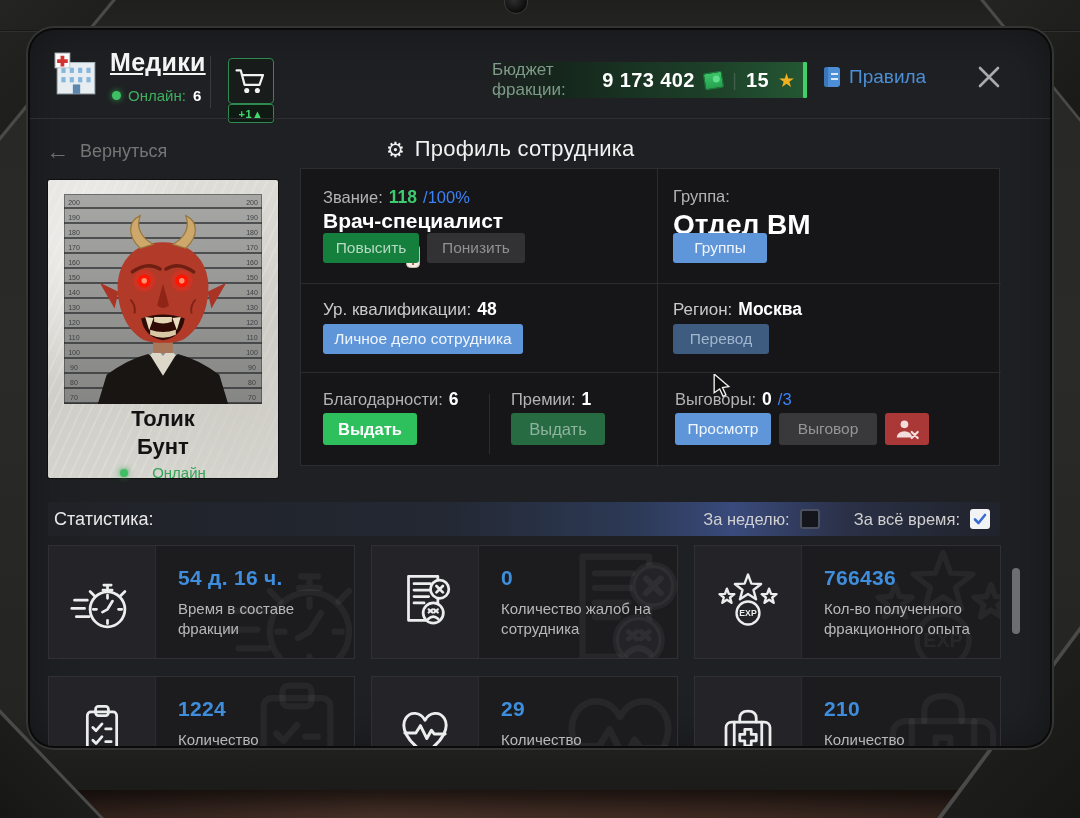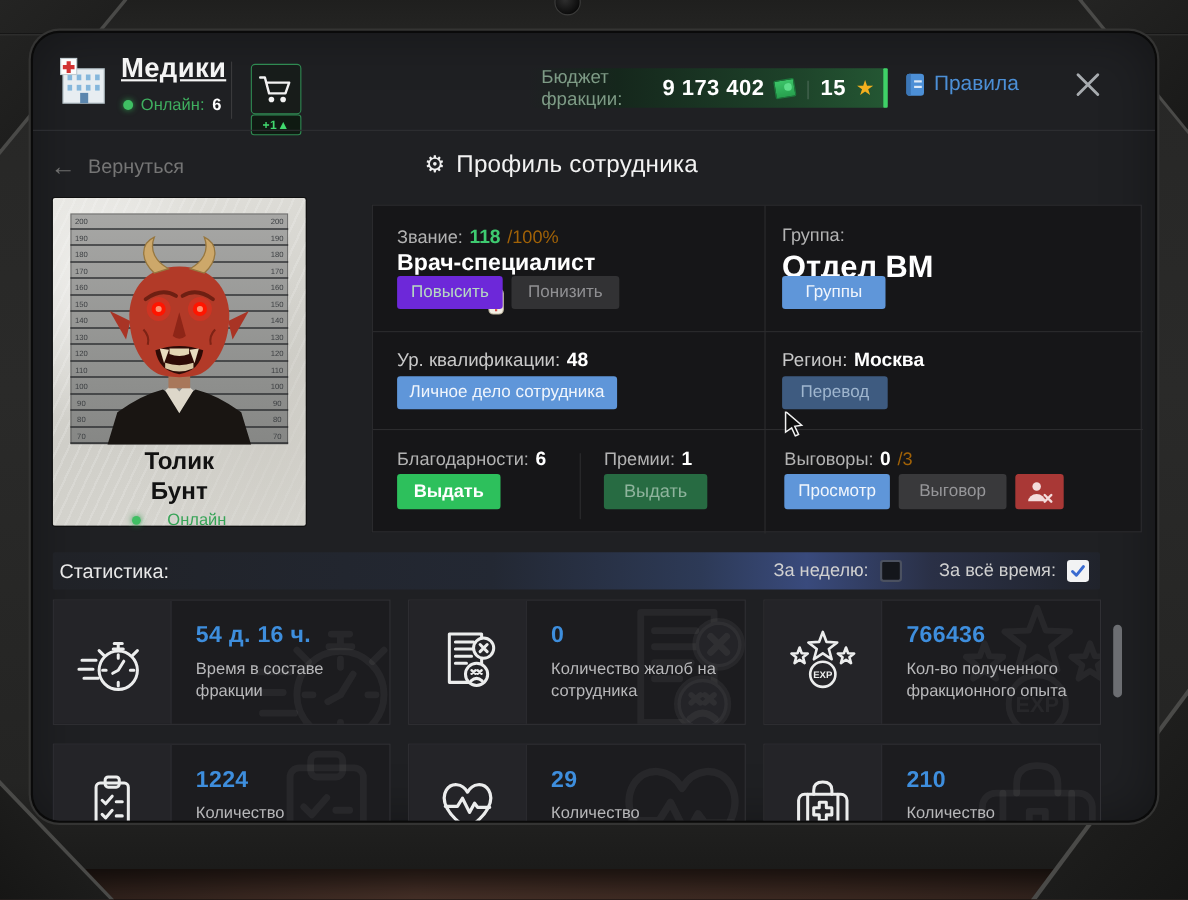--- a/index.html
+++ b/index.html
@@ -92,33 +92,33 @@
   .ruler{position:absolute;top:1px;width:16px;height:100%;display:flex;flex-direction:column;}
   .ruler-l{left:2px;} .ruler-r{right:2px;}
   .ruler-num{height:15px;line-height:15px;font-size:7px;color:#3c3f42;text-align:center;flex:0 0 15px;}
   .devil{position:absolute;left:50%;bottom:-4px;transform:translateX(-50%);}
   .pc-name{position:absolute;left:0;width:100%;text-align:center;color:#121212;font-weight:700;font-size:22px;}
   .pc-n1{top:226px;} .pc-n2{top:254px;}
   .pc-online{position:absolute;left:0;top:284px;width:100%;display:flex;align-items:center;justify-content:center;gap:24px;font-size:15px;color:#37a457;}
   .pc-online .dot{width:8px;height:8px;}
 
   
-  .panel{left:270px;top:156px;width:700px;height:298px;background:#161618;border:1px solid #2d2d30;box-sizing:border-box;margin-left:38px;}
+  .panel{left:270px;top:138px;width:700px;height:298px;background:#161618;border:1px solid #2d2d30;box-sizing:border-box;}
   .pv1{left:356px;top:0;width:1px;height:298px;background:#2c2c2e;}
   .ph1{left:0;top:114px;width:700px;height:1px;background:#2c2c2e;}
   .ph2{left:0;top:203px;width:700px;height:1px;background:#2c2c2e;}
   .pv2{left:188px;top:225px;width:1px;height:60px;background:#2c2c2e;}
   .lab-row{display:flex;align-items:baseline;gap:6px;font-size:16.5px;color:#b3b3b3;white-space:nowrap;}
   .lab-row b{color:#fff;font-size:17.5px;font-weight:700;}
   .lab-row .grn{color:#3ecb70;font-weight:700;font-size:17.5px;}
-  .lab-row .dim{color:#a16207;}
+  .lab-row .dim{color:#3b82f6;}
   .rank-title{display:flex;align-items:center;gap:10px;color:#fff;font-weight:700;font-size:21px;white-space:nowrap;flex-direction:column;}
   .btn{display:flex;align-items:center;justify-content:center;border-radius:3px;font-size:15.5px;
        box-sizing:border-box;cursor:pointer;white-space:nowrap;}
-  .btn-green-dk{background:#6d28d9;color:#b7d9c2;}
+  .btn-green-dk{background:#15803d;color:#b7d9c2;}
   .btn-gray{background:#323234;color:#909093;}
   .btn-blue{background:#5f96d9;color:#f0f5fc;}
   .btn-blue-mut{background:#3e5b80;color:#9fb6ce;}
   .btn-green-br{background:#2dc05c;color:#fff;font-weight:700;}
   .btn-green-mut{background:#276b42;color:#8fb49d;}
   .btn-red{background:#a93836;}
 
   
   .stats-bar{left:18px;top:472px;width:952px;height:34px;display:flex;align-items:center;
        padding:0 10px 0 6px;box-sizing:border-box;border-radius:2px;

